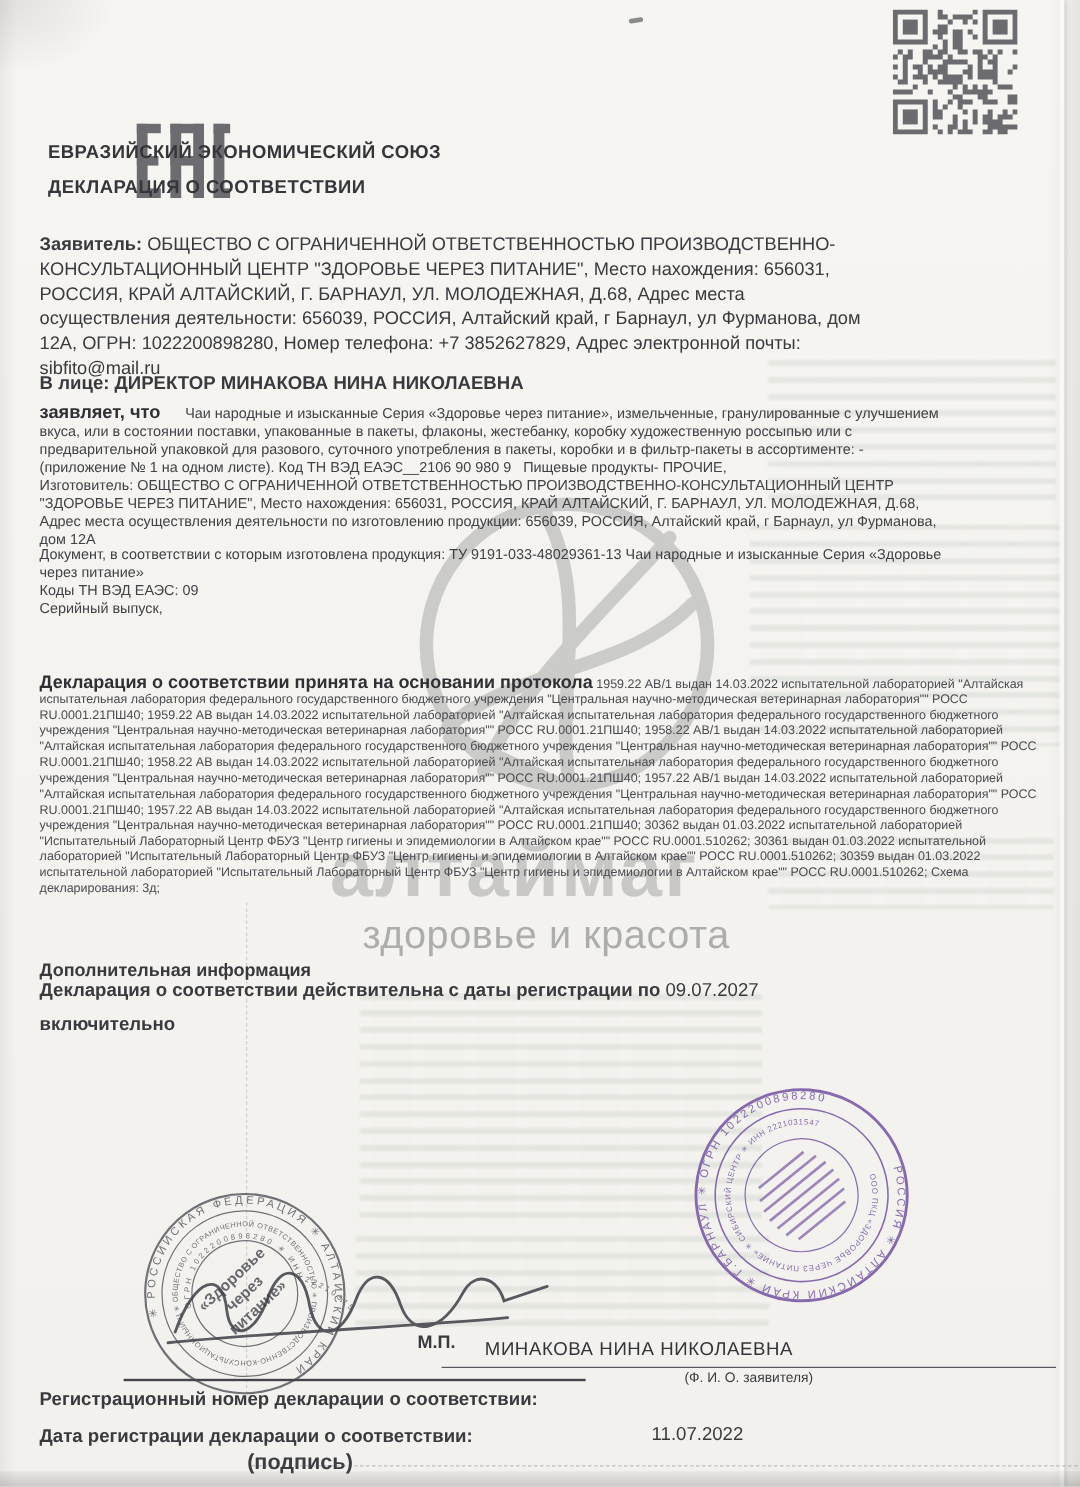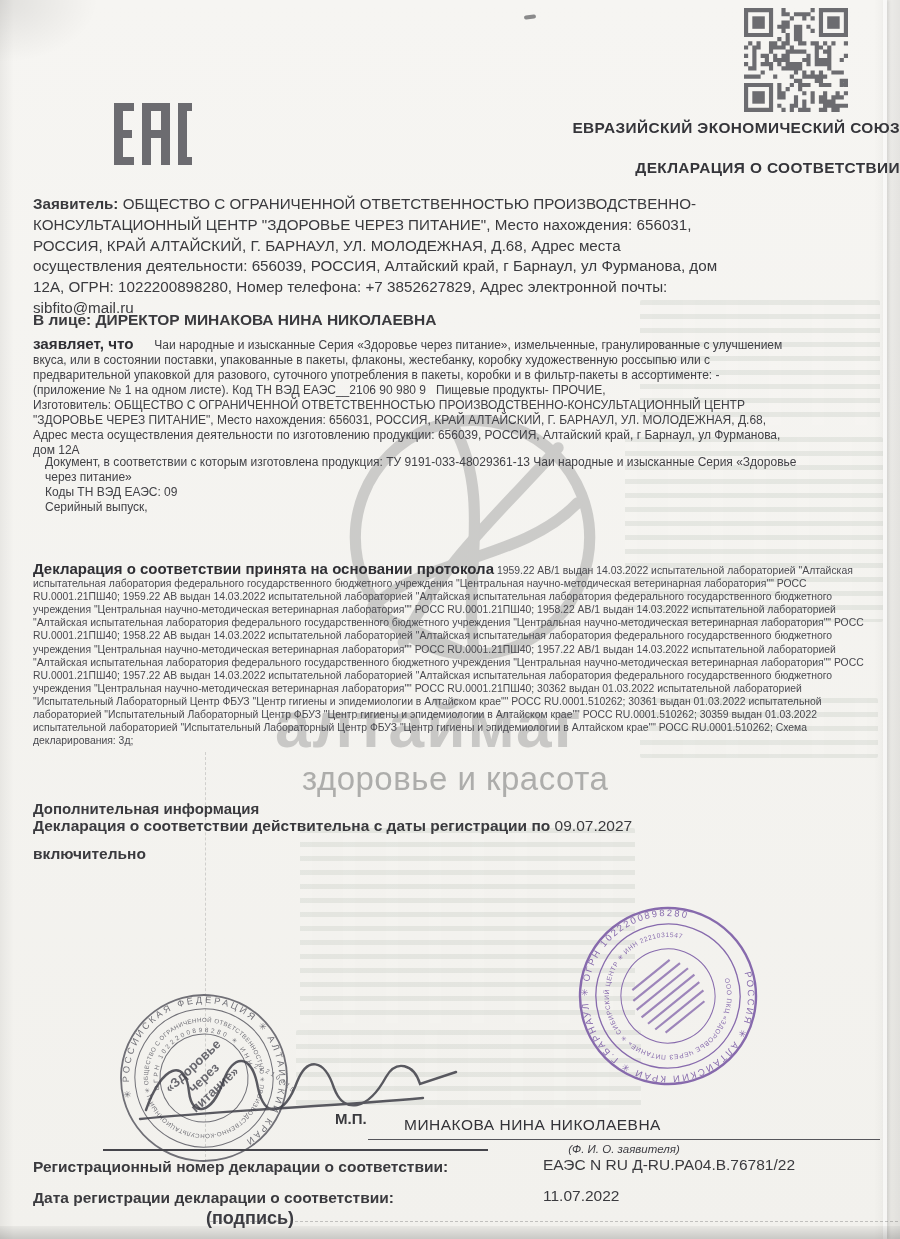--- a/index.html
+++ b/index.html
@@ -6,23 +6,23 @@
   #page{position:relative;width:900px;height:1239px;overflow:hidden;
     font-family:"Liberation Sans","DejaVu Sans",sans-serif;color:#3a3a3e;
     background:
       radial-gradient(140px 90px at 0 0, rgba(0,0,0,.09), transparent 70%),
       linear-gradient(to right, rgba(0,0,0,.05) 0, transparent 14px),
       linear-gradient(to left, rgba(0,0,0,.07) 0, transparent 26px),
       linear-gradient(#f6f5f2, #f2f1ed);}
   .abs{position:absolute;}
   .b{font-weight:bold;}
   .pre{white-space:pre-wrap;}
-  .titles{left:40px;top:119px;width:860px;text-align:right;font-weight:bold;
+  .titles{left:40px;top:119px;width:860px;text-align:left;font-weight:bold;
           font-size:15.4px;letter-spacing:.4px;color:#35353a;}
-  .titles .t2{margin-top:22px;}
+  .titles .t2{margin-top:11px;}
   .t15{font-size:15.2px;line-height:20.8px;}
   .t155{font-size:15.5px;}
   .small{font-size:12px;line-height:15px;color:#414146;}
   .tiny{font-size:10.4px;line-height:13.1px;color:#4a4a50;}
   .lbl15{font-size:15.2px;font-weight:bold;color:#2f2f34;margin-right:14px;margin-top:16px;}
   .ghost{position:absolute;opacity:.5;filter:blur(.7px);border-radius:2px;
     background-image:
       repeating-linear-gradient(to bottom, rgba(105,125,108,.22) 0 5px, transparent 5px 14px),
       repeating-linear-gradient(to right, rgba(246,245,242,.55) 0 12px, transparent 12px 43px);}
   .crease{position:absolute;width:0;border-left:1px dashed rgba(0,0,0,.14);}
@@ -118,21 +118,21 @@
 
   <div class="abs small pre" style="left:33px;top:336px;width:856px;"><span class="lbl15">заявляет, что</span><span>  Чаи народные и изысканные Серия «Здоровье через питание», измельченные, гранулированные с улучшением
 вкуса, или в состоянии поставки, упакованные в пакеты, флаконы, жестебанку, коробку художественную россыпью или с
 предварительной упаковкой для разового, суточного употребления в пакеты, коробки и в фильтр-пакеты в ассортименте: -
 (приложение № 1 на одном листе). Код ТН ВЭД ЕАЭС__2106 90 980 9   Пищевые продукты- ПРОЧИЕ,
 Изготовитель: ОБЩЕСТВО С ОГРАНИЧЕННОЙ ОТВЕТСТВЕННОСТЬЮ ПРОИЗВОДСТВЕННО-КОНСУЛЬТАЦИОННЫЙ ЦЕНТР
 "ЗДОРОВЬЕ ЧЕРЕЗ ПИТАНИЕ", Место нахождения: 656031, РОССИЯ, КРАЙ АЛТАЙСКИЙ, Г. БАРНАУЛ, УЛ. МОЛОДЕЖНАЯ, Д.68,
 Адрес места осуществления деятельности по изготовлению продукции: 656039, РОССИЯ, Алтайский край, г Барнаул, ул Фурманова,
 дом 12А</span></div>
 
-  <div class="abs small" style="left:45px;top:455px;width:856px;">
+  <div class="abs small" style="left:33px;top:455px;width:856px;">
     <div class="pre">Документ, в соответствии с которым изготовлена продукция: ТУ 9191-033-48029361-13 Чаи народные и изысканные Серия «Здоровье
 через питание»</div>
     <div>Коды ТН ВЭД ЕАЭС: 09</div>
     <div>Серийный выпуск,</div>
   </div>
 
 
   <div class="abs tiny" style="left:33px;top:562px;width:850px;"><span class="b" style="font-size:15px;color:#2f2f34;">Декларация о соответствии принята на основании протокола</span><span> 1959.22 АВ/1 выдан 14.03.2022 испытательной лабораторией "Алтайская испытательная лаборатория федерального государственного бюджетного учреждения "Центральная научно-методическая ветеринарная лаборатория"" РОСС RU.0001.21ПШ40; 1959.22 АВ выдан 14.03.2022 испытательной лабораторией "Алтайская испытательная лаборатория федерального государственного бюджетного учреждения "Центральная научно-методическая ветеринарная лаборатория"" РОСС RU.0001.21ПШ40; 1958.22 АВ/1 выдан 14.03.2022 испытательной лабораторией "Алтайская испытательная лаборатория федерального государственного бюджетного учреждения "Центральная научно-методическая ветеринарная лаборатория"" РОСС RU.0001.21ПШ40; 1958.22 АВ выдан 14.03.2022 испытательной лабораторией "Алтайская испытательная лаборатория федерального государственного бюджетного учреждения "Центральная научно-методическая ветеринарная лаборатория"" РОСС RU.0001.21ПШ40; 1957.22 АВ/1 выдан 14.03.2022 испытательной лабораторией "Алтайская испытательная лаборатория федерального государственного бюджетного учреждения "Центральная научно-методическая ветеринарная лаборатория"" РОСС RU.0001.21ПШ40; 1957.22 АВ выдан 14.03.2022 испытательной лабораторией "Алтайская испытательная лаборатория федерального государственного бюджетного учреждения "Центральная научно-методическая ветеринарная лаборатория"" РОСС RU.0001.21ПШ40; 30362 выдан 01.03.2022 испытательной лабораторией "Испытательный Лабораторный Центр ФБУЗ "Центр гигиены и эпидемиологии в Алтайском крае"" РОСС RU.0001.510262; 30361 выдан 01.03.2022 испытательной лабораторией "Испытательный Лабораторный Центр ФБУЗ "Центр гигиены и эпидемиологии в Алтайском крае"" РОСС RU.0001.510262; 30359 выдан 01.03.2022 испытательной лабораторией "Испытательный Лабораторный Центр ФБУЗ "Центр гигиены и эпидемиологии в Алтайском крае"" РОСС RU.0001.510262; Схема декларирования: 3д;</span></div>
 
   <div class="abs b" style="left:33px;top:756px;font-size:15px;margin-top:44px;">Дополнительная информация</div>
@@ -187,24 +187,23 @@
   <svg class="abs" style="left:118px;top:1022px;" width="350" height="120" viewBox="0 0 350 120">
     <g fill="none" stroke="#3f3f48" stroke-width="2.4" stroke-linecap="round" opacity=".85">
       <path d="M 28,88 C 44,42 68,36 71,70 C 74,96 94,92 105,60 C 115,31 134,31 140,66 C 146,96 166,95 179,60 C 189,35 206,36 216,66 C 226,93 250,88 268,55 C 278,37 296,42 302,62 L 338,50"></path>
       <path d="M 22,97 C 110,88 220,84 305,76"></path>
     </g>
   </svg>
 
   <div class="abs sigline" style="left:103px;top:1149px;width:385px;"></div>
   <div class="abs caption b" style="left:150px;top:1208px;width:200px;font-size:18px;">(подпись)</div>
 
-  <div class="abs b" style="left:335px;top:1110px;font-size:15px;text-align:right;">М.П.</div>
+  <div class="abs b" style="left:348px;top:1110px;font-size:15px;text-align:right;">М.П.</div>
   <div class="abs" style="left:388px;top:1116px;font-size:15.5px;letter-spacing:.5px;color:#333338;margin-left:16px;">МИНАКОВА НИНА НИКОЛАЕВНА</div>
   <div class="abs line" style="left:368px;top:1139px;width:512px;"></div>
-  <div class="abs caption" style="left:368px;top:1143px;width:512px;font-style:italic;">(Ф. И. О. заявителя)</div>
+  <div class="abs caption" style="left:368px;top:1143px;width:512px;">(Ф. И. О. заявителя)</div>
 
   <div class="abs b t155" style="left:33px;top:1158px;">Регистрационный номер декларации о соответствии:</div>
-  <div class="abs t155" style="left:543px;top:1156px;">ЕАЭС N RU Д-RU.РА04.В.76781/22</div>
   <div class="abs b t155" style="left:33px;top:1189px;">Дата регистрации декларации о соответствии:</div>
   <div class="abs t155" style="left:543px;top:1187px;">11.07.2022</div>
 
   <div class="abs dashline" style="left:210px;top:1221px;width:688px;"></div>
 </div>
 
 </body></html>

